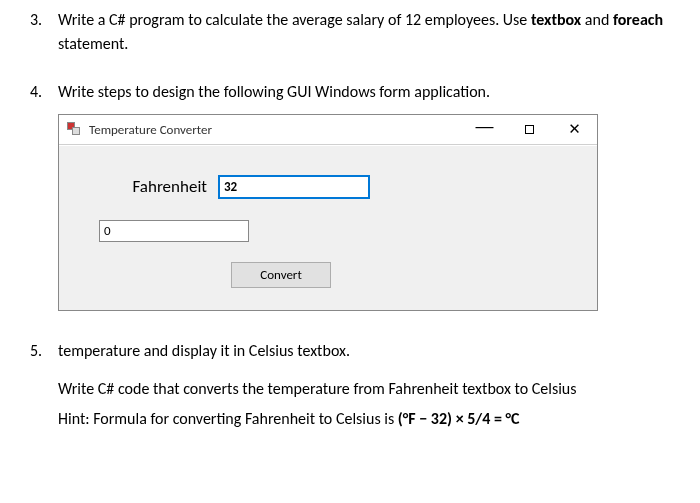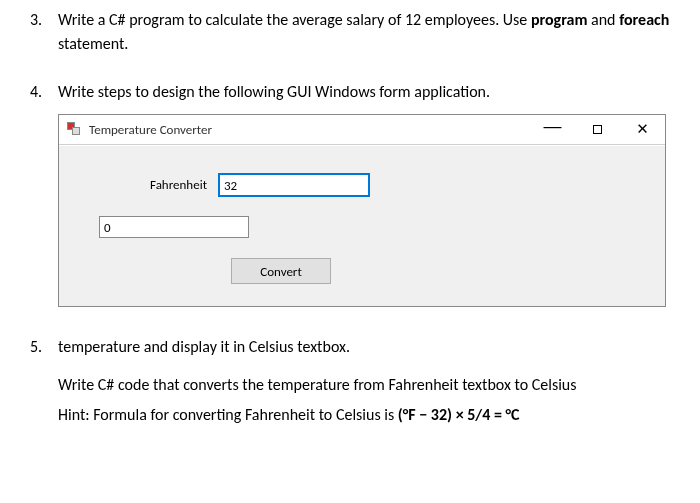--- a/index.html
+++ b/index.html
@@ -20,21 +20,21 @@
     .qnum {
       width: 28px;
       flex-shrink: 0;
     }
     .qbody { flex: 1; }
     .qbody p { margin-bottom: 6px; }
     .bold { font-weight: bold; }
 
     .winform-wrap {
       border: 1px solid #888;
-      width: 608px;
+      width: 540px;
       margin-top: 10px;
       margin-bottom: 10px;
       background: #0f172a;
     }
     .titlebar {
       display: flex;
       align-items: center;
       height: 30px;
       background: #fff;
       border-bottom: 1px solid #d0d0d0;
@@ -70,36 +70,37 @@
       padding: 28px 40px 22px 40px;
     }
     .form-row {
       display: flex;
       align-items: center;
       margin-bottom: 20px;
     }
     .form-row .lbl {
       width: 120px;
       text-align: right;
-      font-size: 13px;
+      font-size: 17px;
       color: #000;
       padding-right: 12px;
     }
     .form-row input {
       width: 150px;
       height: 22px;
       font-size: 13px;
       padding: 1px 4px;
       border: 1px solid #888;
       background: #fff;
       font-family: inherit;
     }
     .form-row input.focused {
       border: 1px solid #0078d7;
       outline: 1px solid #0078d7;
+      font-weight: bold;
     }
     .btn-row {
       display: flex;
       justify-content: flex-start;
       padding-left: 132px;
     }
     .convert-btn {
       width: 100px;
       height: 26px;
       font-size: 13px;
@@ -108,21 +109,21 @@
       font-family: inherit;
     }
   </style>
 </head>
 <body>
 
 <div class="question">
   <div class="qnum">3.</div>
   <div class="qbody">
     <p>
-      <span>Write a C# program to calculate the average salary of 12 employees. Use </span><span class="bold">program</span><span> and </span><span class="bold">foreach</span><span> statement.</span>
+      <span>Write a C# program to calculate the average salary of 12 employees. Use </span><span class="bold">textbox</span><span> and </span><span class="bold">foreach</span><span> statement.</span>
     </p>
   </div>
 </div>
 
 <div class="question">
   <div class="qnum">4.</div>
   <div class="qbody">
     <p>Write steps to design the following GUI Windows form application.</p>
 
     <div class="winform-wrap">

